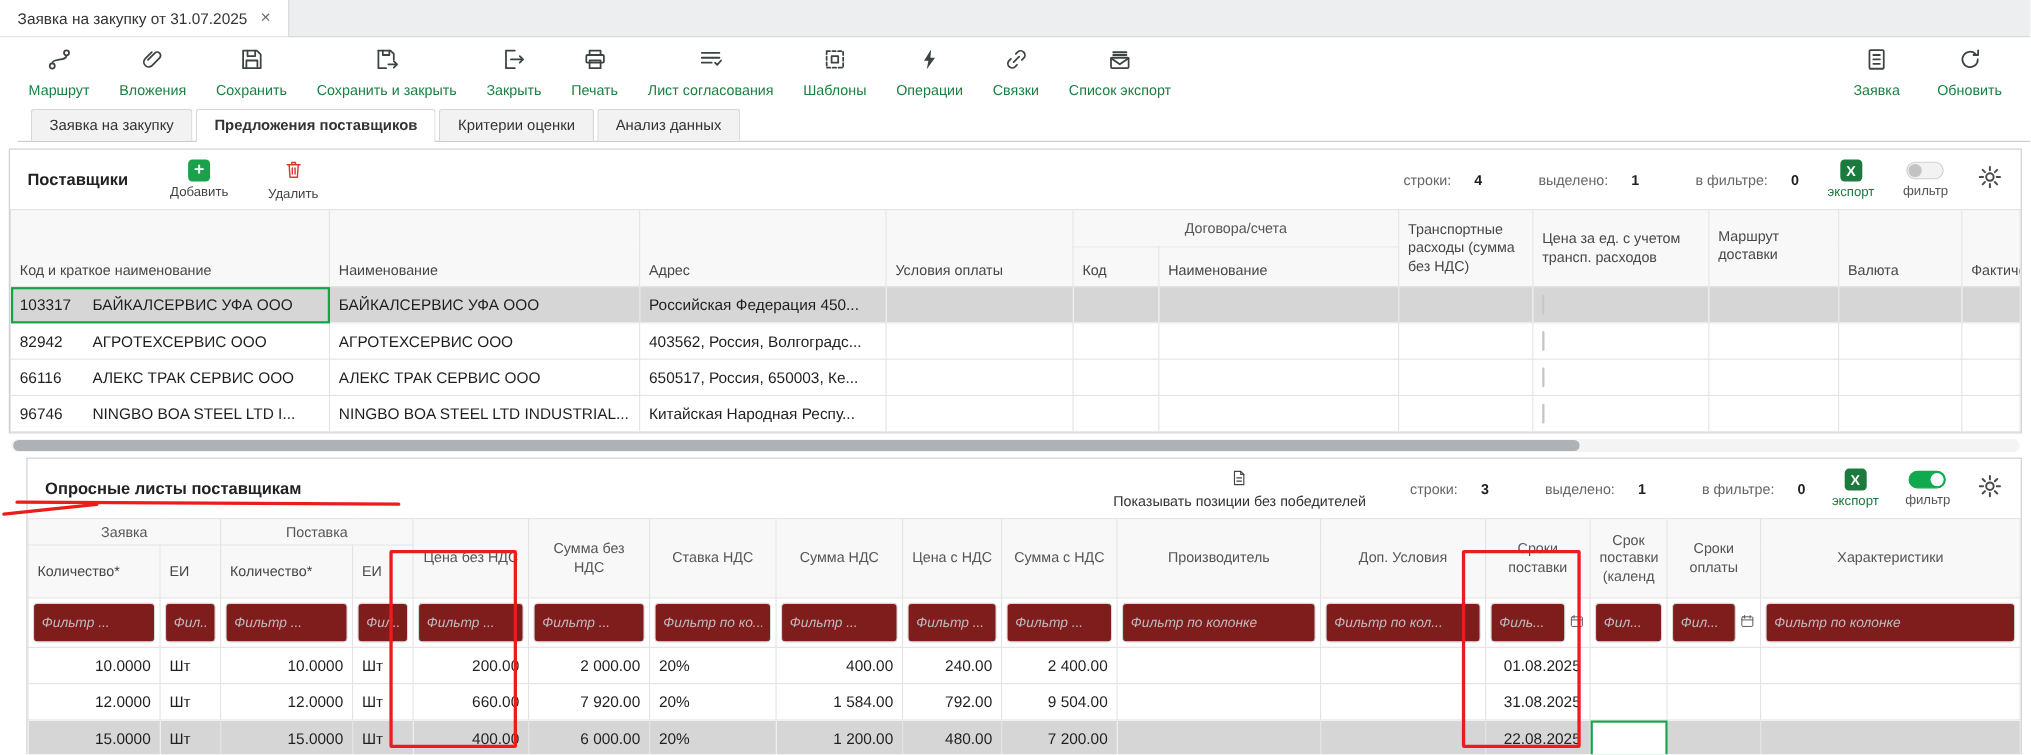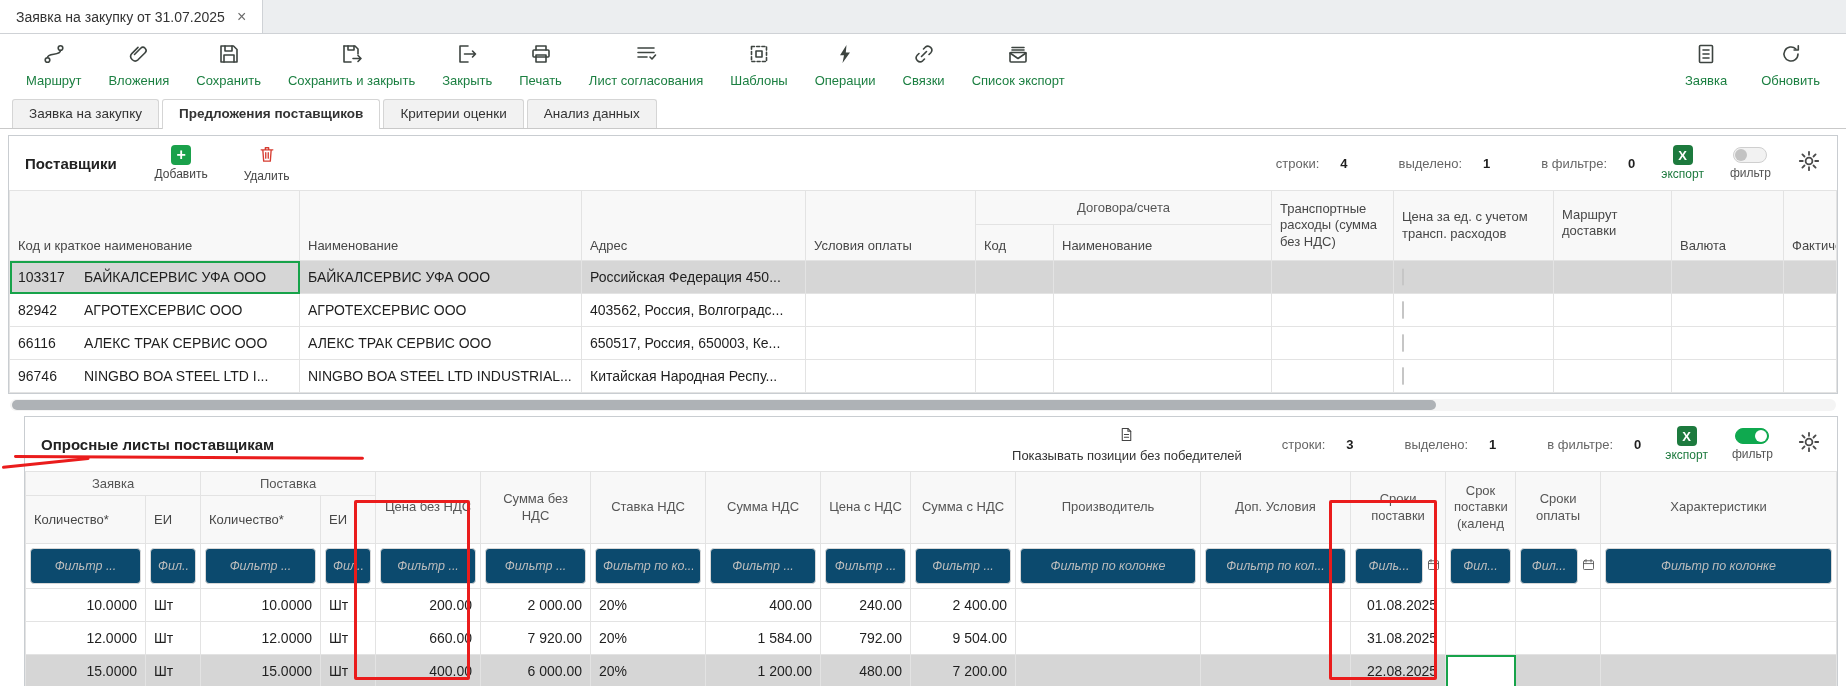--- a/index.html
+++ b/index.html
@@ -15,21 +15,21 @@
   
   .toolbar { height:62px; display:flex; align-items:center; padding:0 26px; gap:27px; background:#fff; }
   .tb-item { display:flex; flex-direction:column; align-items:center; gap:3px; cursor:pointer; }
   .tb-item svg { width:24px; height:24px; }
   .tb-item svg * { fill:none; stroke:#3d4440; stroke-width:1.6; stroke-linecap:round; stroke-linejoin:round; }
   .tb-item svg .fill { fill:#3d4440; stroke:none; }
   .tb-label { font-size:13px; color:#1b7f41; white-space:nowrap; }
   .tb-right { margin-left:auto; display:flex; gap:34px; }
 
   
-  .navtabs { display:flex; align-items:flex-end; height:33px; padding-left:12px; border-bottom:1px solid #c9c9c9; background:#fff; gap:3px; }
+  .navtabs { display:flex; align-items:flex-end; height:33px; padding-left:12px; border-bottom:1px solid #c9c9c9; background:#fff; gap:3px;margin-left:16px; }
   .navtab { padding:0 16px; font-size:13.5px; color:#333; background:#f2f2f2; border:1px solid #d5d5d5; border-bottom:none; border-radius:3px 3px 0 0; height:29px; line-height:28px; cursor:pointer; white-space:nowrap; }
   .navtab.active { background:#fff; font-weight:bold; margin-bottom:-1px; height:30px; }
 
   
   .panel { margin:6px 8px 0; border:1px solid #c9cdd1; background:#fff; }
   .panel2 { margin-top:5px;margin-left:24px; }
   .panel-header { display:flex; align-items:center; padding:4px 16px; height:54px; }
   .panel-title { font-size:15px; font-weight:bold; color:#222; white-space:nowrap; }
   .tool-btn { display:flex; flex-direction:column; align-items:center; gap:2px; font-size:12px; color:#444; cursor:pointer; }
   .icon-add { width:20px; height:20px; background:#1aa14b; color:#fff; border-radius:4px; font-size:16px; line-height:19px; text-align:center; font-weight:bold; }
@@ -71,21 +71,21 @@
   .chk { width:15px; height:15px; border:1px solid #c6c6c6; border-radius:3px; background:#efefef; margin:0 auto; }
   tr.sel .chk { background:#e4e4e4; }
 
   
   .t2 thead th { text-align:center; }
   .t2 .g th { height:24px; color:#555; }
   .t2 .n th { height:48px; }
   .t2 .f th { height:36px; padding:4px 4px; background:#fff; }
   .t2 .cwrap { white-space:normal; vertical-align:middle; line-height:1.25; }
   .fwrap { display:flex; align-items:center; gap:3px; }
-  .filter-input { width:100%; min-width:0; height:25px; border:1px solid #d7d7d7; border-radius:4px; padding:17px 7px; font-size:12.5px; font-style:italic; color:#9a9a9a; background:#0c4a6e; font-family:"Liberation Sans", sans-serif;text-align:center; }
+  .filter-input { width:100%; min-width:0; height:25px; border:1px solid #d7d7d7; border-radius:4px; padding:17px 7px; font-size:12.5px; font-style:italic; color:#9a9a9a; background:#7f1d1d; font-family:"Liberation Sans", sans-serif; }
   .filter-input::placeholder { color:#bcbcbc; font-style:italic; }
   .cal svg { width:15px; height:15px; flex:none; }
   .cal svg * { fill:none; stroke:#555; stroke-width:1.4; stroke-linecap:round; }
 
   
   .hscroll { margin:5px 10px 0; height:12px; background:#f4f4f4; border-radius:6px; position:relative; }
   .hscroll .thumb { position:absolute; left:2px; top:1px; height:10px; width:78%; background:#aeb2b6; border-radius:5px; cursor:pointer; }
 
   
   .ann { position:absolute; pointer-events:none; z-index:50; }

